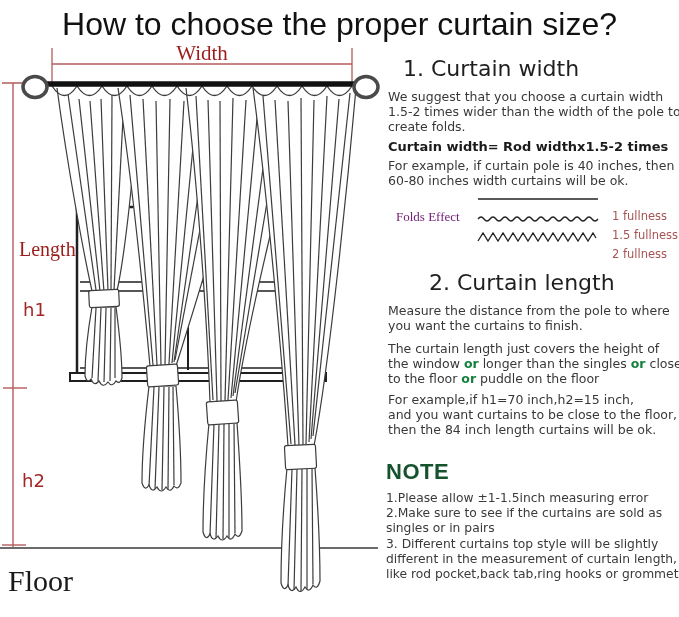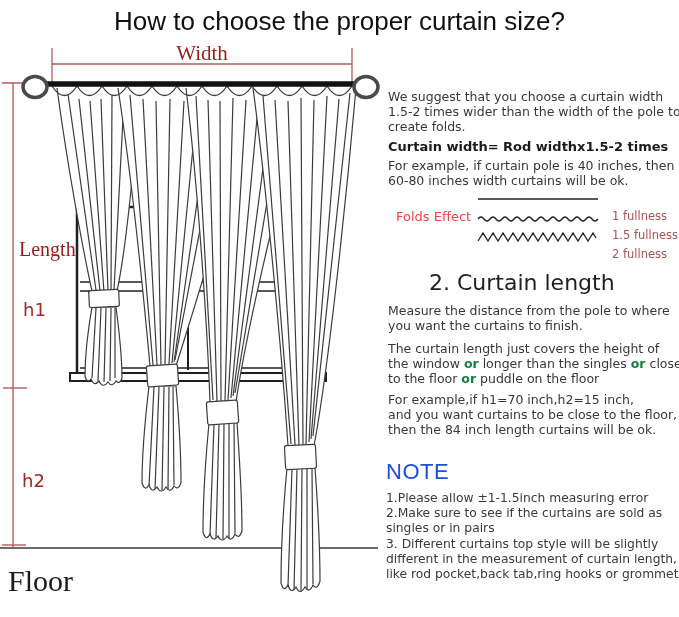--- a/index.html
+++ b/index.html
@@ -1,26 +1,26 @@
 <!DOCTYPE html>
 <html><head>
 <meta charset="utf-8">
 <style>
   html,body{margin:0;padding:0;background:#fff;}
   #stage{position:relative;width:679px;height:617px;background:#ffffff;overflow:hidden;
          font-family:"DejaVu Sans", sans-serif;color:#3a3a3a;}
   .abs{position:absolute;}
-  #title{top:6px;left:0;width:679px;text-align:center;font-size:26px;color:#111;
+  #title{top:6px;left:0;width:679px;text-align:center;font-size:32px;color:#111;
          font-family:"Liberation Sans", sans-serif;letter-spacing:0px;}
   .h-sec{font-size:22px;color:#1f1f1f;font-family:"DejaVu Sans", sans-serif;}
   .body-txt{font-size:12.5px;line-height:15px;width:295px;color:#383838;}
   .formula{font-size:13px;font-weight:bold;color:#1b1b1b;width:300px;}
-  .folds-label{font-size:13px;color:#ef4444;}
+  .folds-label{font-size:13px;color:#701a75;font-family:Liberation Serif, serif;}
   .fullness{font-size:11.5px;color:#a65353;margin-top:16px;}
-  .note-h{font-size:22px;color:#1d4ed8;letter-spacing:0.5px;font-family:"Liberation Sans", sans-serif;}
+  .note-h{font-size:22px;color:#14532d;letter-spacing:0.5px;font-family:"Liberation Sans", sans-serif;font-weight:bold;}
   .note-list{font-size:12.3px;line-height:15.2px;width:296px;color:#3a3a3a;}
   .b{font-weight:bold;color:#15803d;}
   svg text{font-family:"Liberation Serif", serif;}
   svg .sans{font-family:"DejaVu Sans", sans-serif;}
 </style>
 </head>
 <body>
 
 <div id="stage">
 
@@ -140,20 +140,21 @@
 
     <path fill="none" stroke="#3c3c3c" stroke-width="1.3" d="M52,86 Q64.5,105 77,86 Q89.5,105 102,86 Q114.5,105 127,86 Q139.5,105 152,86 Q164.5,105 177,86 Q189.5,105 202,86 Q214.5,105 227,86 Q239.5,105 252,86 Q264.5,105 277,86 Q289.5,105 302,86 Q314.5,105 327,86 Q339.5,105 352,86"></path>
 
     <line x1="46" y1="84" x2="358" y2="84" stroke="#111" stroke-width="5.5"></line>
     <ellipse cx="35" cy="87" rx="12" ry="10.5" fill="#ffffff" stroke="#4a4a4a" stroke-width="3.5"></ellipse>
     <ellipse cx="366" cy="87" rx="12" ry="10.5" fill="#ffffff" stroke="#4a4a4a" stroke-width="3.5"></ellipse>
 
     <text x="8" y="591" font-size="30" fill="#1a1a1a">Floor</text>
   </svg>
 
+  <div class="abs h-sec" style="left:403px;top:56px;">1. Curtain width</div>
   <div class="abs body-txt" style="left:388px;top:89px;">We suggest that you choose a curtain width 1.5-2 times wider than the width of the pole to create folds.</div>
   <div class="abs formula" style="left:388px;top:139px;">Curtain width= Rod widthx1.5-2 times</div>
   <div class="abs body-txt" style="left:388px;top:158px;">For example, if curtain pole is 40 inches, then 60-80 inches width curtains will be ok.</div>
 
   <div class="abs folds-label" style="left:396px;top:209px;">Folds Effect</div>
   <svg class="abs" style="left:470px;top:190px;" width="140" height="56" viewBox="0 0 140 56">
     <line x1="8" y1="9" x2="128" y2="9" stroke="#222" stroke-width="1.6"></line>
     <path fill="none" stroke="#222" stroke-width="1.3" d="M8,29 q3,-4 6,0 t6,0 t6,0 t6,0 t6,0 t6,0 t6,0 t6,0 t6,0 t6,0 t6,0 t6,0 t6,0 t6,0 t6,0 t6,0 t6,0 t6,0 t6,0 t6,0"></path>
     <path fill="none" stroke="#222" stroke-width="1.3" d="M8,51 L13,43 L18,51 L23,43 L28,51 L33,43 L38,51 L43,43 L48,51 L53,43 L58,51 L63,43 L68,51 L73,43 L78,51 L83,43 L88,51 L93,43 L98,51 L103,43 L108,51 L113,43 L118,51 L123,43 L126,48"></path>
   </svg>

